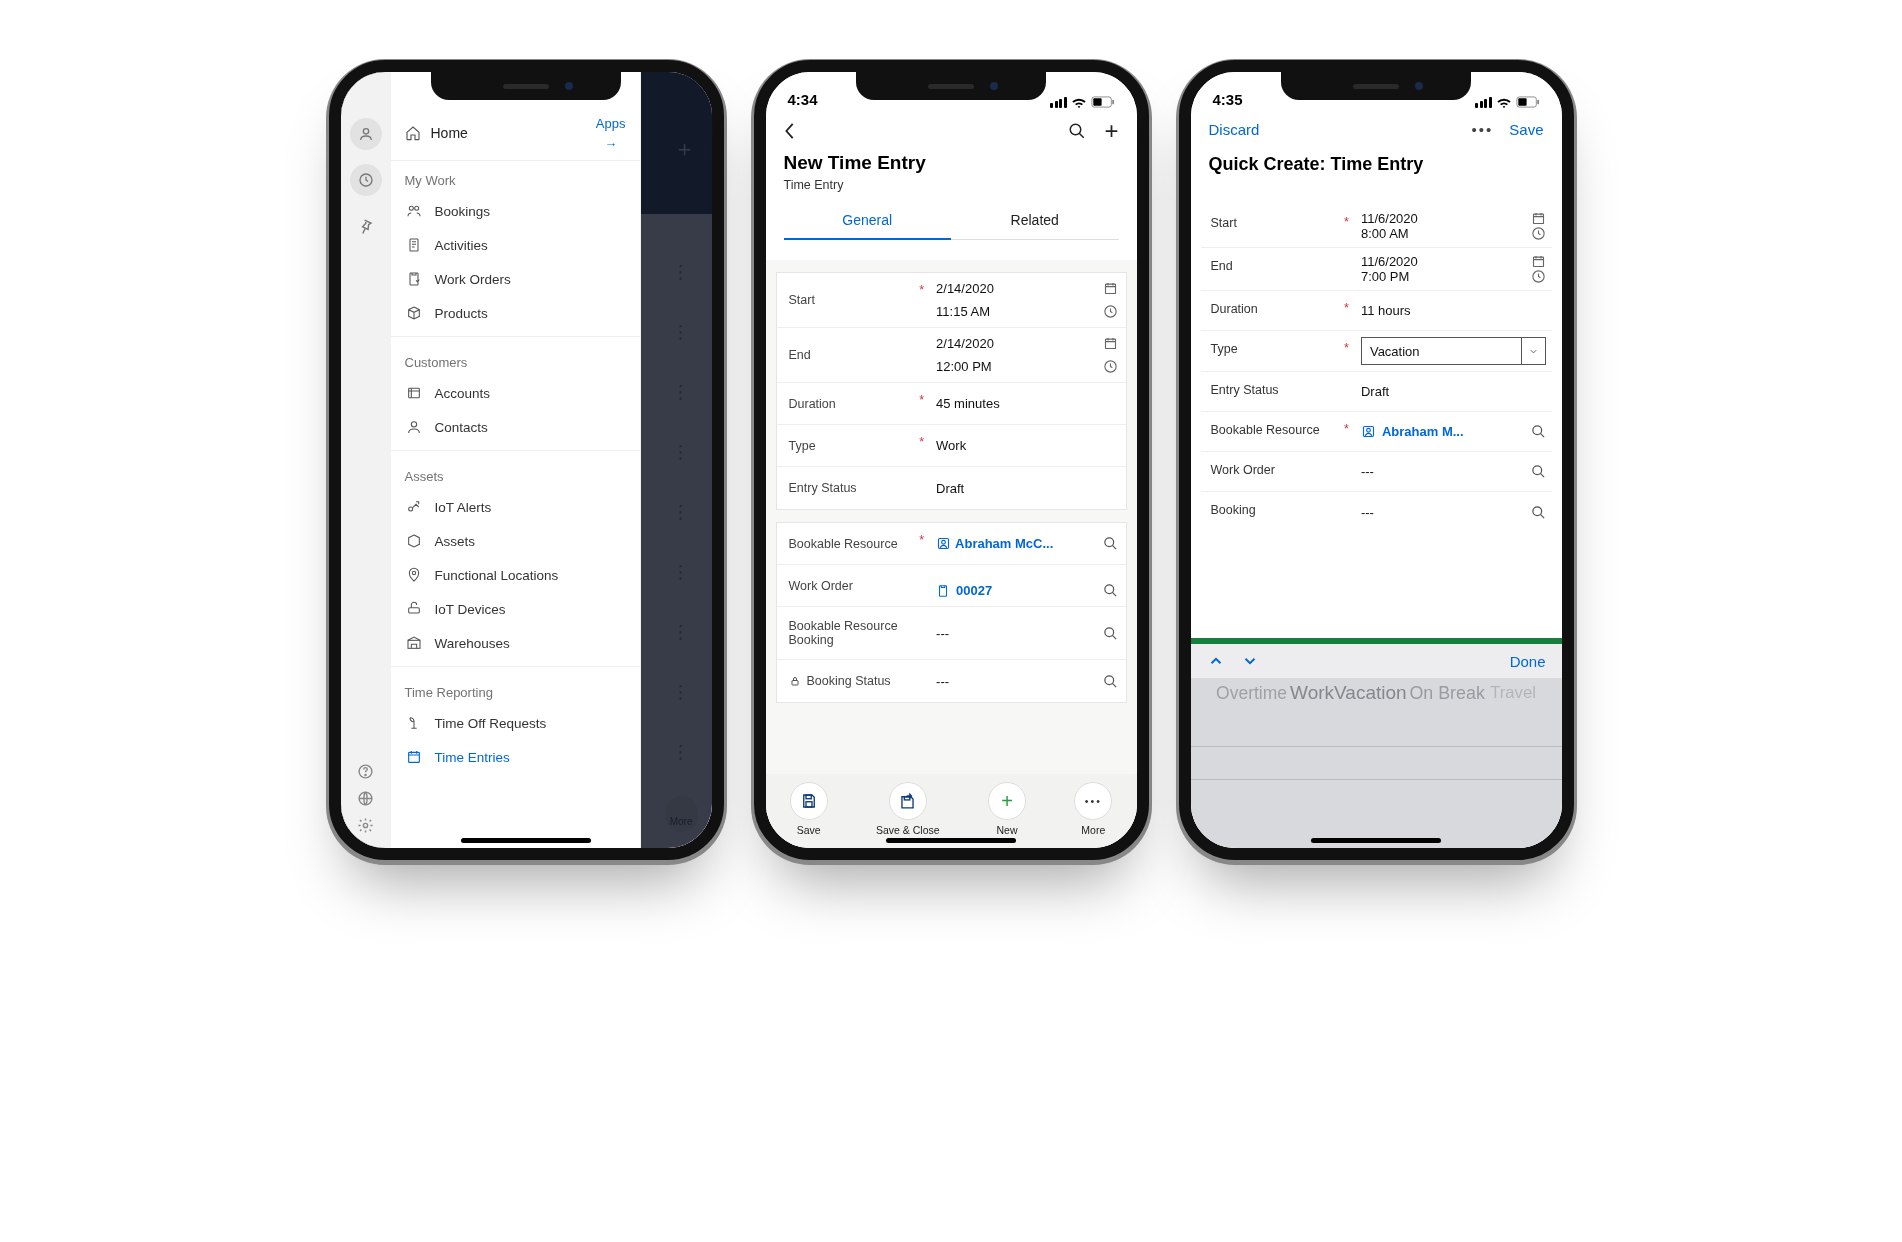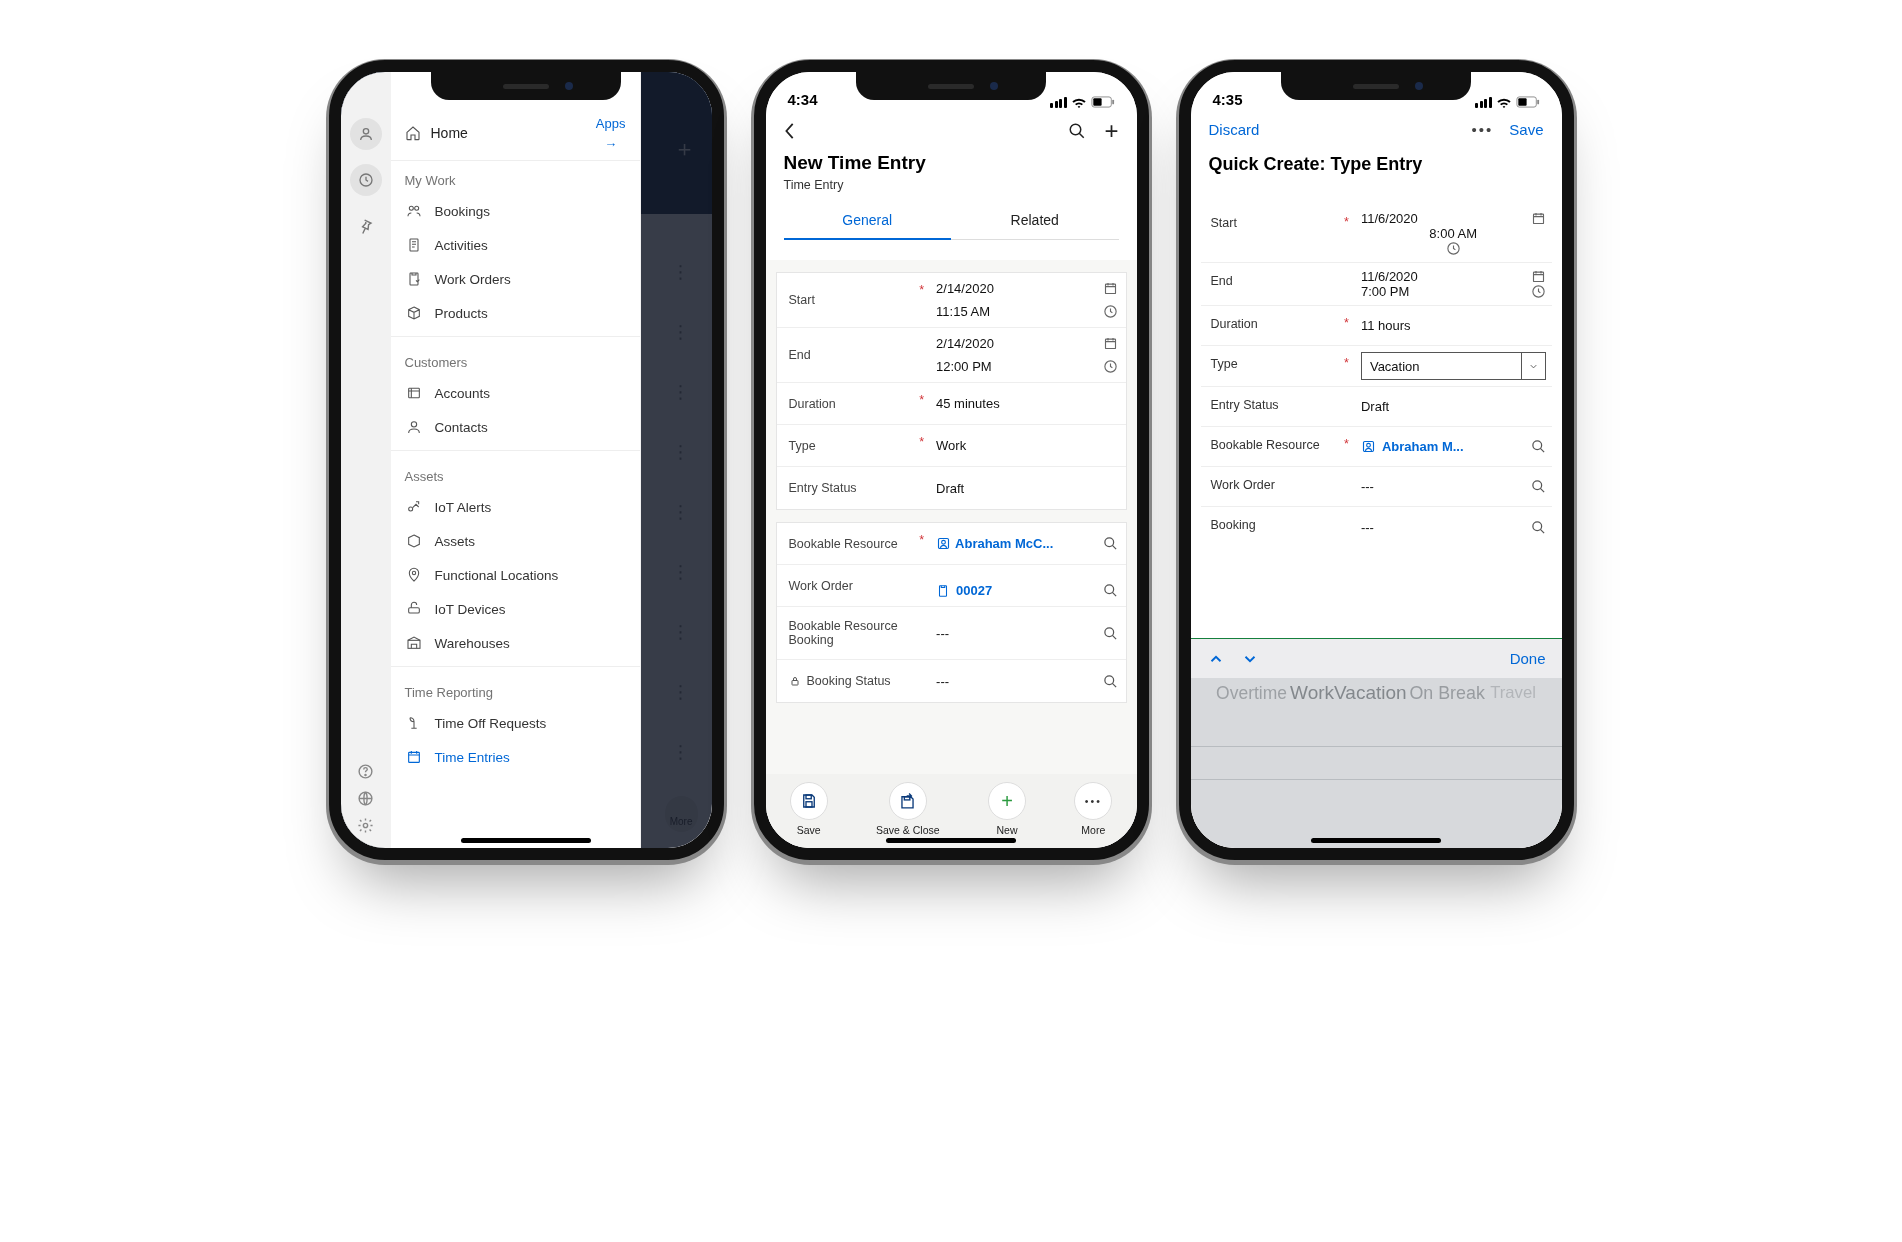--- a/index.html
+++ b/index.html
@@ -126,21 +126,21 @@
   .p3-form { margin:26px 10px 0; }
   .p3-row { display:flex; border-bottom:1px solid #eee; min-height:40px; align-items:stretch; }
   .p3-row:last-child { border-bottom:none; }
   .p3-label { width:44%; padding:11px 6px 11px 10px; font-size:12.5px; color:#333; position:relative; }
   .p3-value { flex:1; padding:6px 6px 6px 6px; font-size:13px; color:#111; display:flex; align-items:center; }
   .p3-value .cell { flex:1; display:flex; align-items:center; justify-content:space-between; }
   .p3-select { border:1px solid #555; display:flex; align-items:center; width:100%; height:28px; }
   .p3-select .sv { flex:1; padding:0 8px; font-size:13px; }
   .p3-select .caret { border-left:1px solid #555; width:24px; display:flex; align-items:center; justify-content:center; color:#555; height:100%; }
 
-  .picker-toolbar { background:#ededef; height:40px; display:flex; align-items:center; justify-content:space-between; padding:0 16px; border-top:1px solid #15803d; }
+  .picker-toolbar { background:#ededef; height:40px; display:flex; align-items:center; justify-content:space-between; padding:0 16px; border-top:6px solid #15803d; }
   .picker-toolbar .arrows { display:flex; gap:16px; color:#0067d6; }
   .picker-toolbar .done { color:#0067d6; font-size:15px; }
   .picker { background:#d7d9dc; height:170px; position:relative; overflow:hidden; }
   .picker .row { height:30px; display:flex; align-items:center; justify-content:center; font-size:19px; color:#6f7479; }
   .picker .row.sel { color:#000; font-size:21px; }
   .picker .selband { position:absolute; left:0; right:0; top:68px; height:34px; border-top:1px solid #b8bcc0; border-bottom:1px solid #b8bcc0; }
 
   .ic { display:inline-flex; }
   svg { display:block; }
 
@@ -670,36 +670,36 @@
         </div>
       </div>
 
       <div class="p3-topbar">
         <span class="left">Discard</span>
         <div class="right">
           <span style="color:#444; letter-spacing:2px;">•••</span>
           <span>Save</span>
         </div>
       </div>
-      <div class="p3-title">Quick Create: Type Entry</div>
+      <div class="p3-title">Quick Create: Time Entry</div>
 
       <div class="p3-form">
         <div class="p3-row">
           <div class="p3-label"><span>Start</span><span class="field-req" style="right:6px;">*</span></div>
           <div class="p3-value" style="flex-direction:column; align-items:stretch;">
             <div class="cell" style="height:30px;">
                 <span>11/6/2020</span>
                 <span>
                   <svg width="15" height="15" viewBox="0 0 24 24" fill="none" stroke="#666" stroke-width="1.8">
                     <rect x="4" y="5" width="16" height="15" rx="1"></rect>
                     <path d="M4 9h16M8 3v4M16 3v4"></path>
                   </svg>
                 </span>
               </div>
-            <div class="cell" style="height:30px;flex-direction:column;">
+            <div class="cell" style="height:30px;">
                 <span>8:00 AM</span>
                 <span>
                   <svg width="15" height="15" viewBox="0 0 24 24" fill="none" stroke="#666" stroke-width="1.8">
                     <circle cx="12" cy="12" r="9"></circle>
                     <path d="M12 7v5l3 2"></path>
                   </svg>
                 </span>
               </div>
           </div>
         </div>

